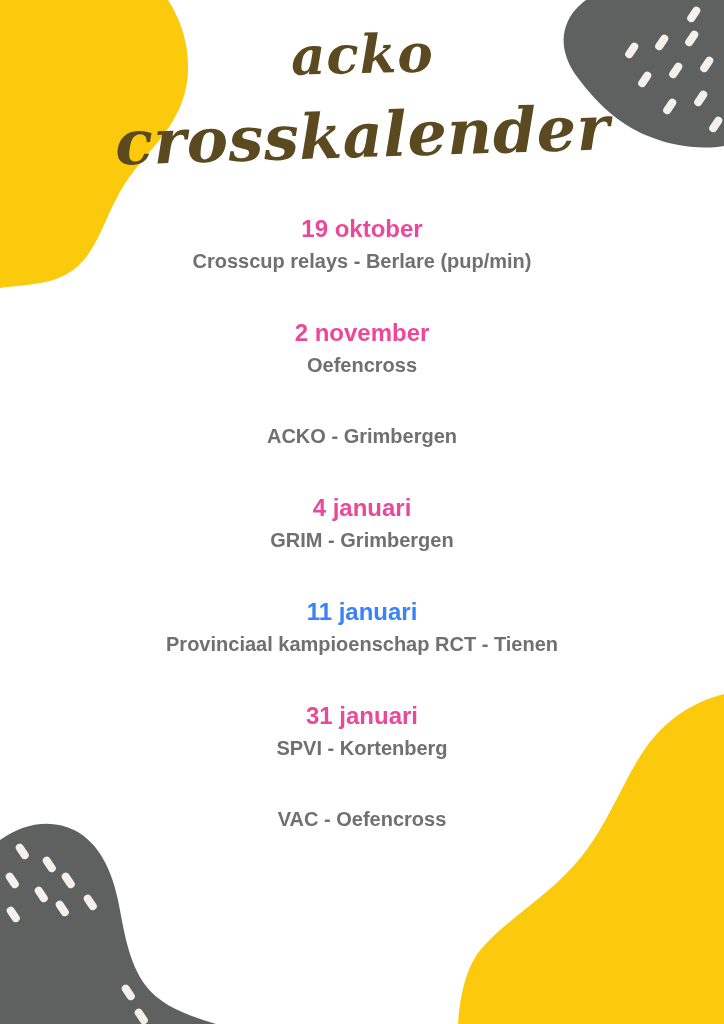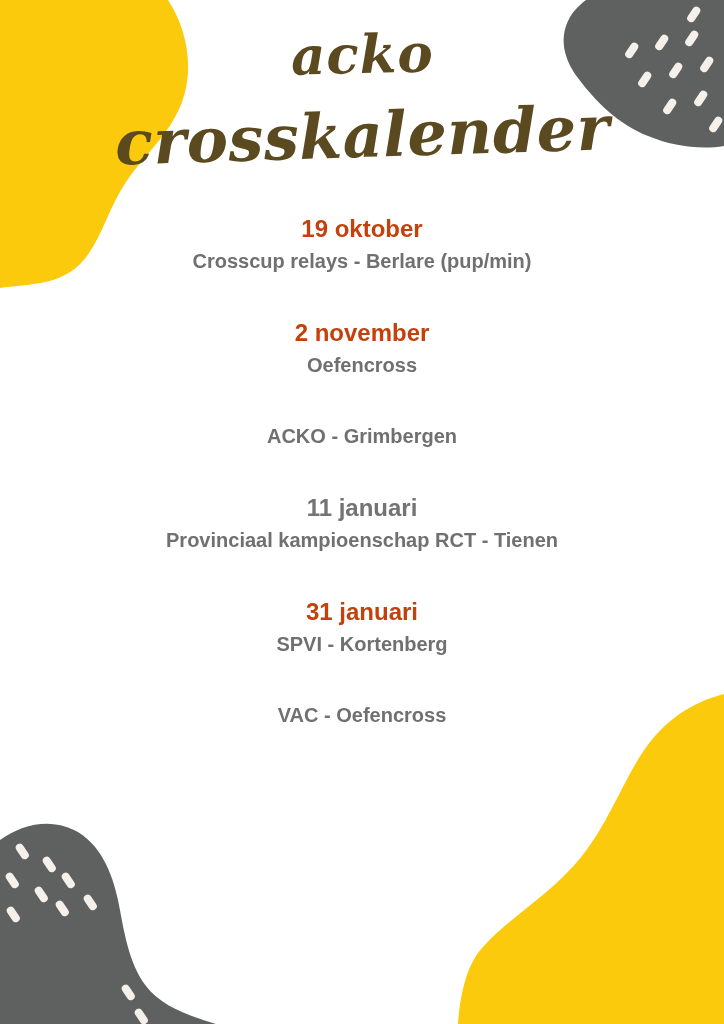--- a/index.html
+++ b/index.html
@@ -73,25 +73,25 @@
   }
   .entry {
     margin: 0 0 38px 0;
   }
   .entry:last-child { margin-bottom: 0; }
   .entry-date {
     font-family: "Liberation Sans", sans-serif;
     font-weight: 700;
     font-size: 24px;
     line-height: 33px;
-    color: #c2410c;
+    color: #ec4899;
     margin: 0;
   }
   .entry-date.accent {
-    color: #737373;
+    color: #3b82f6;
     margin-top: 7px;
   }
   .entry-name {
     font-family: "Liberation Sans", sans-serif;
     font-weight: 700;
     font-size: 20px;
     line-height: 33px;
     color: #707070;
     margin: 0;
     white-space: nowrap;
@@ -165,20 +165,22 @@
     </div>
 
     <div class="entry">
       <div class="entry-name">ACKO - Grimbergen</div>
     </div>
 
     <div class="entry">
     </div>
 
     <div class="entry">
+      <div class="entry-date">4 januari</div>
+      <div class="entry-name">GRIM - Grimbergen</div>
     </div>
 
     <div class="entry">
       <div class="entry-date accent">11 januari</div>
       <div class="entry-name">Provinciaal kampioenschap RCT - Tienen</div>
     </div>
 
     <div class="entry">
       <div class="entry-date">31 januari</div>
       <div class="entry-name">SPVI - Kortenberg</div>

